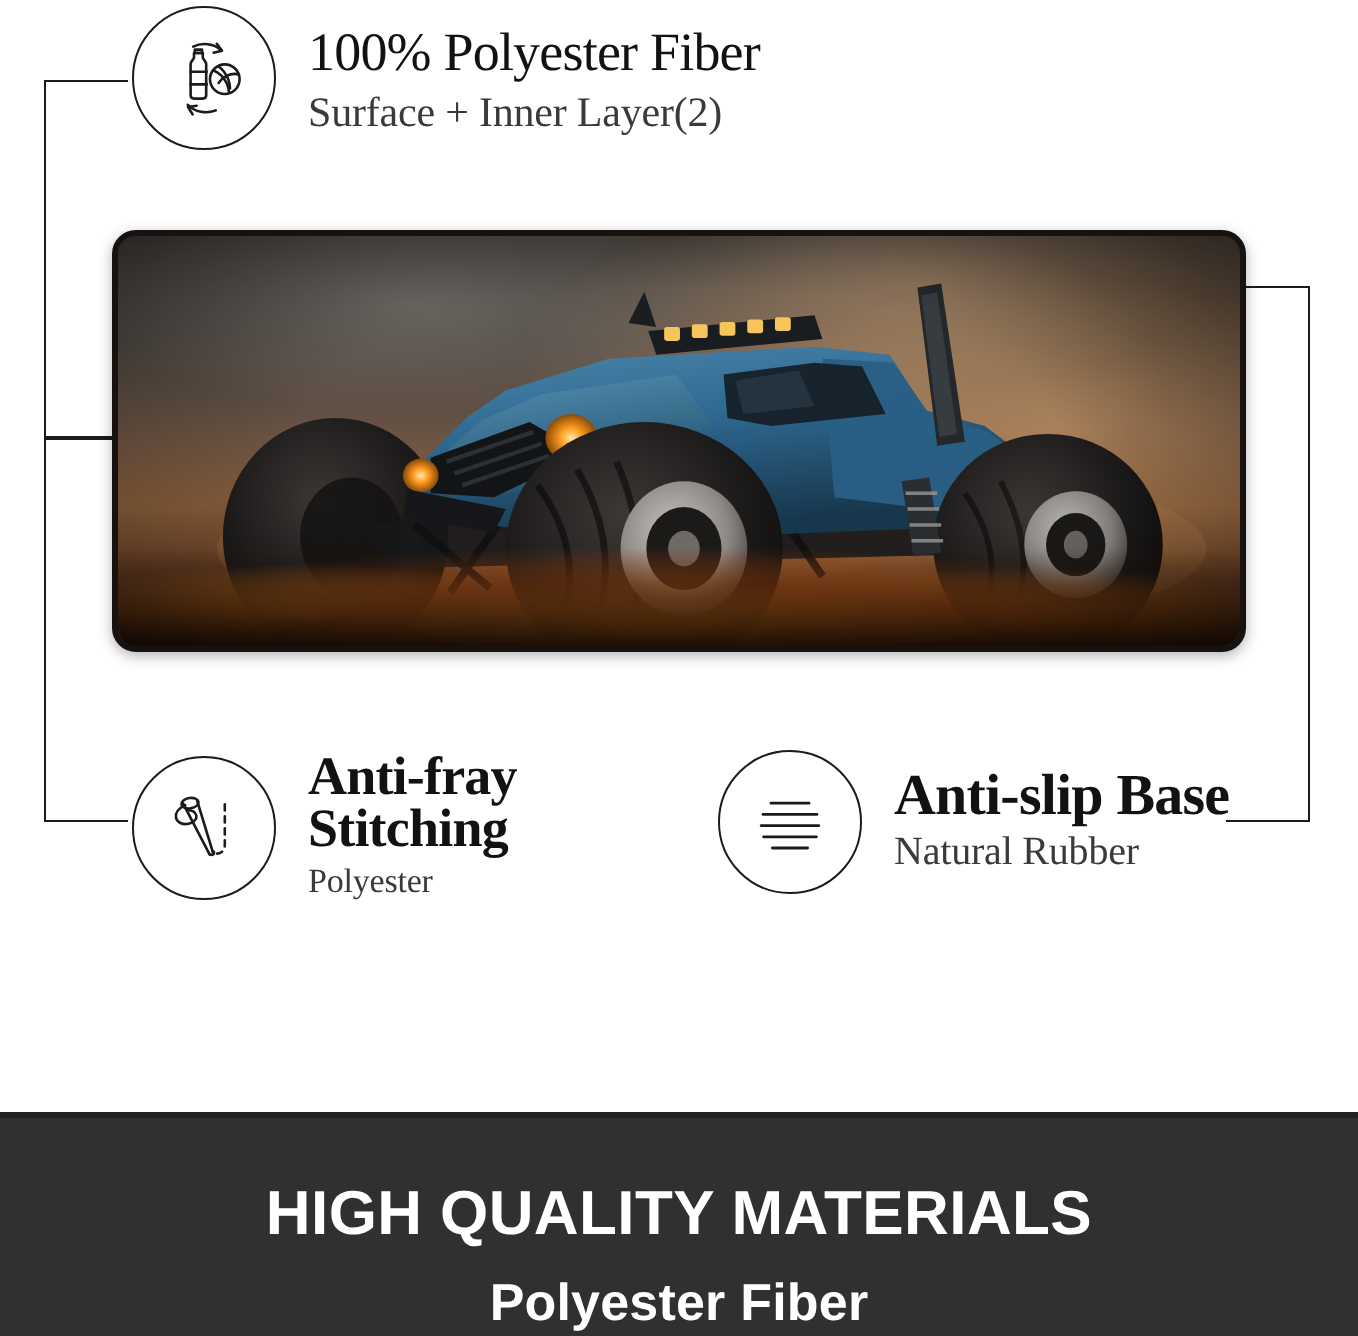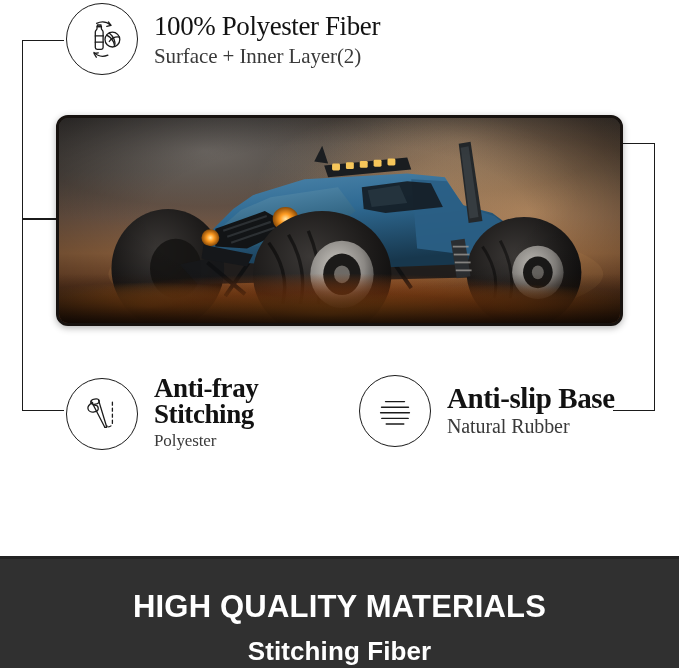--- a/index.html
+++ b/index.html
@@ -399,16 +399,16 @@
       </svg>
 
       <div class="art-layer" id="fire"></div>
       <div class="art-layer" id="ground"></div>
       <div class="art-layer" id="pad-vignette"></div>
     </div>
   </div>
 
   <div id="banner">
     <div id="banner-title">HIGH QUALITY MATERIALS</div>
-    <div id="banner-subtitle">Stitching Fiber</div>
+    <div id="banner-subtitle">Polyester Fiber</div>
   </div>
 
 </div>
 
 </body></html>

